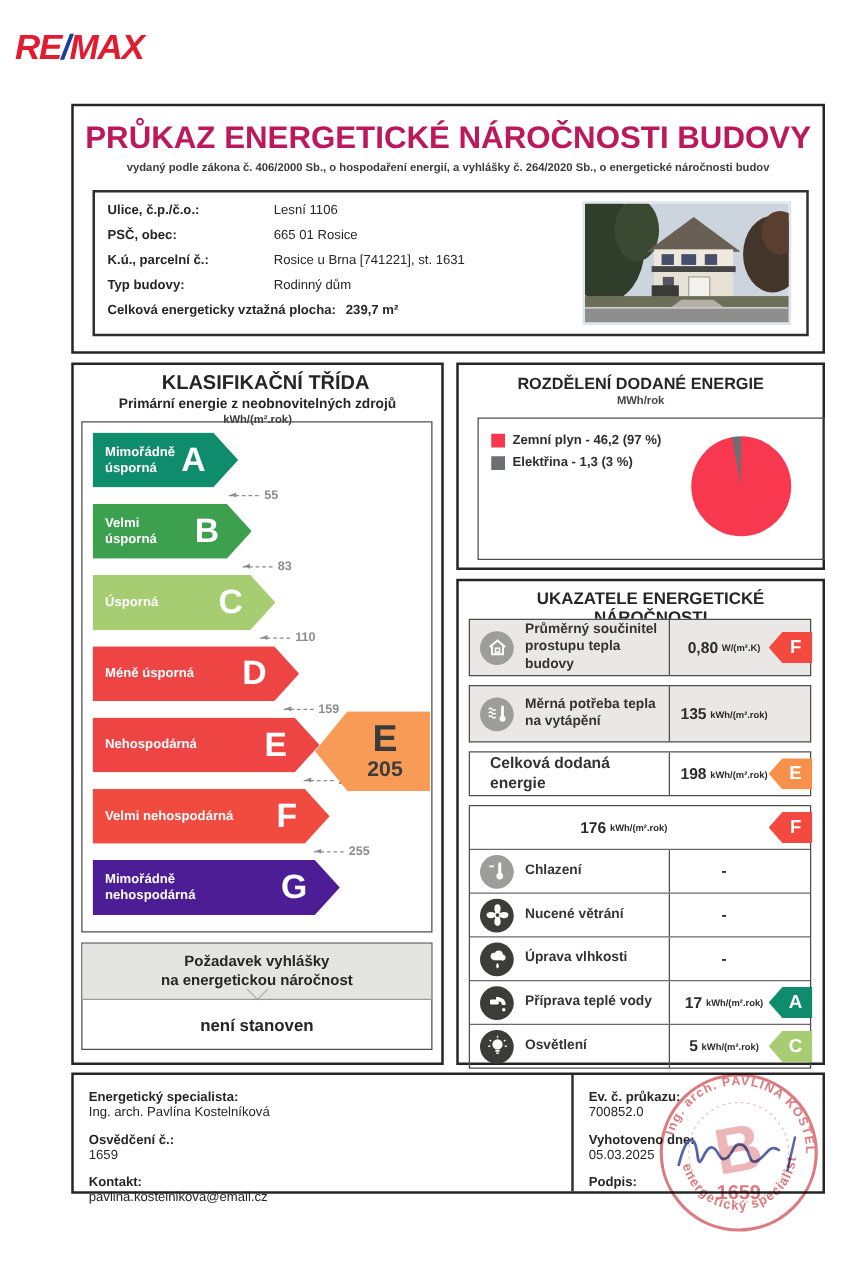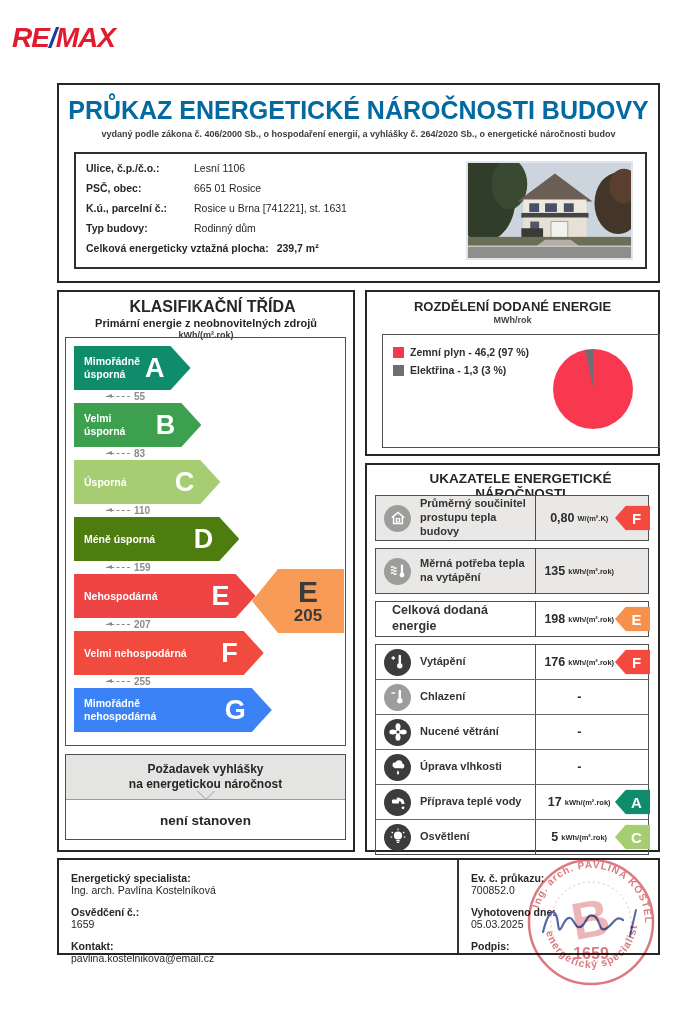--- a/index.html
+++ b/index.html
@@ -11,48 +11,48 @@
   .page{position:absolute;inset:0;}
   .box{position:absolute;border:2.5px solid #262626;background:#fff;box-sizing:border-box;}
 
   
   .remax{position:absolute;left:12px;top:22px;font-weight:800;font-style:italic;
     font-size:28px;letter-spacing:-1px;}
   .remax .red{color:#e11b30;} .remax .blue{color:#1b3e9e;}
 
   
   .header-box{left:57px;top:83px;width:603px;height:200px;}
-  .doc-title{margin-top:11px;text-align:center;font-size:25px;font-weight:700;color:#0369a1;}
+  .doc-title{margin-top:11px;text-align:center;font-size:25px;font-weight:700;color:#be185d;}
   .doc-subtitle{margin-top:4px;text-align:center;font-size:9px;font-weight:700;color:#3c3c3c;}
   .property-box{position:absolute;left:15px;top:67px;width:573px;height:117px;
     border:2px solid #2f2f2f;box-sizing:border-box;}
   .prop-rows{position:absolute;left:10px;top:8px;width:380px;}
   .prop-row{display:flex;margin-bottom:8px;font-size:10.5px;line-height:1.15;}
-  .prop-row .lbl{width:108px;font-weight:700;flex:none;}
+  .prop-row .lbl{width:133px;font-weight:700;flex:none;}
   .prop-row.area{font-weight:700;}
   .prop-row.area .lbl{width:auto;margin-right:8px;}
   .photo{position:absolute;right:12px;top:7px;width:167px;height:99px;
     border:2px solid #dfe5ec;background:#fff;box-sizing:border-box;}
   .photo svg{display:block;width:100%;height:100%;}
 
   
   .class-box{left:57px;top:290px;width:298px;height:562px;}
   .cls-title{margin-top:6px;text-align:center;font-size:16px;font-weight:700;padding-left:13px;}
   .cls-sub{text-align:center;font-size:11px;font-weight:700;margin-top:1px;}
   .cls-unit{text-align:center;font-size:9px;font-weight:700;color:#3a3a3a;margin-top:1px;}
   .scale-box{position:absolute;left:6px;top:45px;width:281px;height:409px;
     border:1.5px solid #4f4f4f;box-sizing:border-box;padding:8px 0 0 8px;}
   .scale-row{margin-bottom:0;}
   .arrow{position:relative;height:44px;color:#fff;
     clip-path:polygon(0 0, calc(100% - 20px) 0, 100% 50%, calc(100% - 20px) 100%, 0 100%);}
   .arrow-label{position:absolute;left:10px;top:50%;transform:translateY(-50%);
     font-size:10.5px;font-weight:700;line-height:1.2;max-width:55%;}
   .arrow-letter{position:absolute;right:26px;top:50%;transform:translateY(-50%);
     font-size:27px;font-weight:700;}
-  .threshold{height:13px;display:flex;align-items:center;}
+  .threshold{height:13px;display:flex;justify-content:flex-end;align-items:center;}
   .th-wrap{display:flex;align-items:center;gap:4px;transform:translateX(32px);}
   .th-line{width:24px;height:0;border-top:1.4px dashed #8c8c8c;position:relative;}
   .th-line::before{content:"";position:absolute;left:-1px;top:-3.2px;border:2.5px solid transparent;
     border-right:5px solid #8c8c8c;}
   .th-num{font-size:10px;color:#8c8c8c;font-weight:600;}
   .w-a{width:43%;} .w-b{width:47%;} .w-c{width:54%;} .w-d{width:61%;}
   .w-e{width:67%;} .w-f{width:70%;} .w-g{width:73%;}
   .current-arrow{position:absolute;left:193px;top:277px;width:92px;height:64px;
     clip-path:polygon(26px 0,100% 0,100% 100%,26px 100%,0 50%);
     display:flex;flex-direction:column;align-items:center;justify-content:center;
@@ -221,21 +221,21 @@
           <span class="arrow-letter">C</span>
         </div>
         <div class="threshold w-c">
           <span class="th-wrap">
               <span class="th-line"></span>
               <span class="th-num">110</span>
             </span>
         </div>
       </div>
       <div class="scale-row">
-        <div class="arrow w-d" style="background-color: #4d7c0f;">
+        <div class="arrow w-d" style="background-color: #ef4444;">
           <span class="arrow-label">Méně úsporná</span>
           <span class="arrow-letter">D</span>
         </div>
         <div class="threshold w-d">
           <span class="th-wrap">
               <span class="th-line"></span>
               <span class="th-num">159</span>
             </span>
         </div>
       </div>
@@ -257,21 +257,21 @@
           <span class="arrow-letter">F</span>
         </div>
         <div class="threshold w-f">
           <span class="th-wrap">
               <span class="th-line"></span>
               <span class="th-num">255</span>
             </span>
         </div>
       </div>
       <div class="scale-row">
-        <div class="arrow w-g" style="background-color: #3b82f6;">
+        <div class="arrow w-g" style="background-color: #4c1d95;">
           <span class="arrow-label">Mimořádně nehospodárná</span>
           <span class="arrow-letter">G</span>
         </div>
       </div>
     </div>
 
     <div class="current-arrow" style="background-color: rgb(248, 155, 87);">
       <span class="cur-letter">E</span>
       <span class="cur-value">205</span>
     </div>
@@ -354,30 +354,20 @@
         <div class="ind-value-cell">
           <span class="ind-num">198</span>
           <span class="ind-unit">kWh/(m².rok)</span>
           <span class="badge" style="background-color: rgb(246, 144, 74);">E</span>
         </div>
       </div>
 
       <div class="ind-table">
 
         <div class="t-row">
-          <div class="ind-label-cell">
-            <span class="icon-circle" style="background-color: rgb(60, 60, 59);">
-              <svg width="26" height="26" viewBox="0 0 26 26">
-                <path d="M6.5 9 h3.6 M8.3 7.2 v3.6" stroke="#fff" stroke-width="1.4" fill="none"></path>
-                <line x1="14.8" y1="7" x2="14.8" y2="13.8" stroke="#fff" stroke-width="2.4" stroke-linecap="round"></line>
-                <circle cx="14.8" cy="16.8" r="2.7" fill="#fff"></circle>
-              </svg>
-            </span>
-            <span class="ind-label">Vytápění</span>
-          </div>
           <div class="ind-value-cell">
             <span class="ind-num">176</span>
             <span class="ind-unit">kWh/(m².rok)</span>
             <span class="badge" style="background-color: rgb(244, 73, 63);">F</span>
           </div>
         </div>
 
         <div class="t-row">
           <div class="ind-label-cell">
             <span class="icon-circle" style="background-color: rgb(157, 157, 156);">

